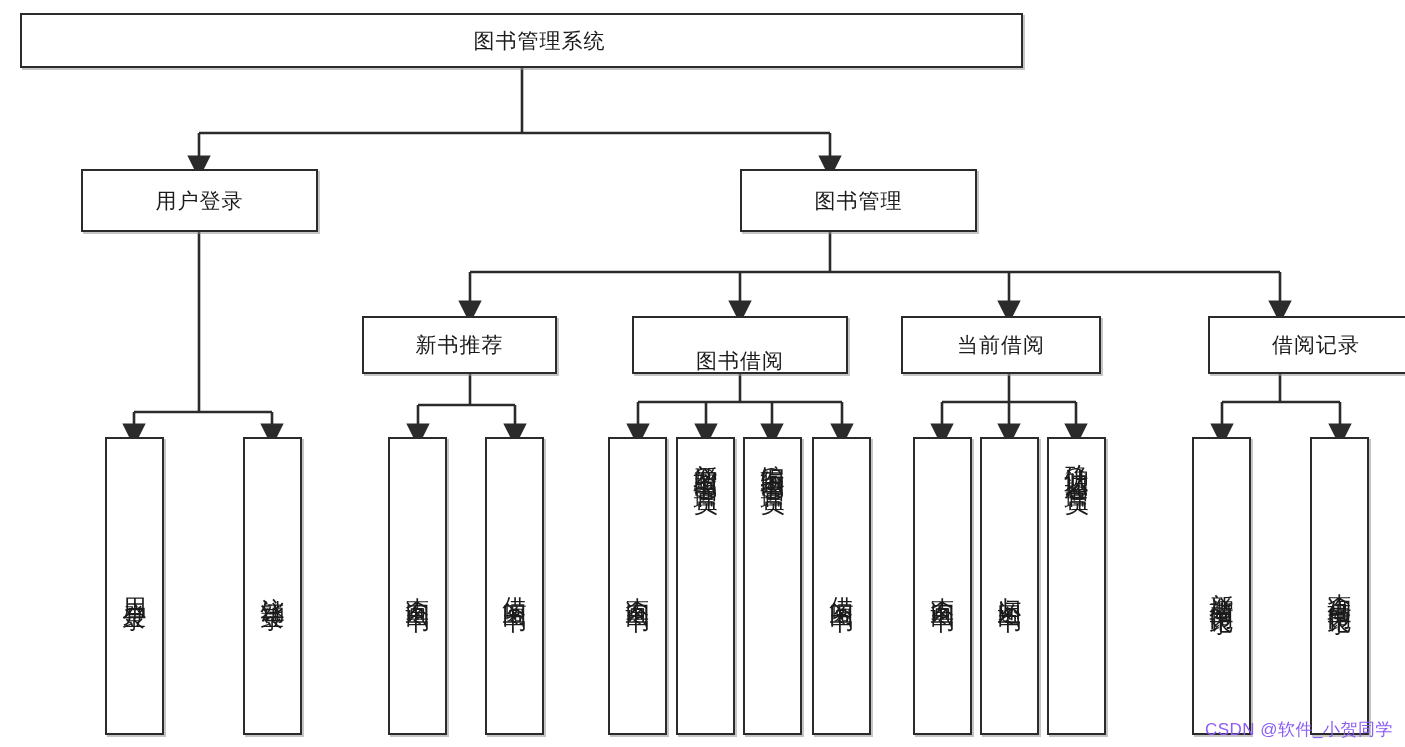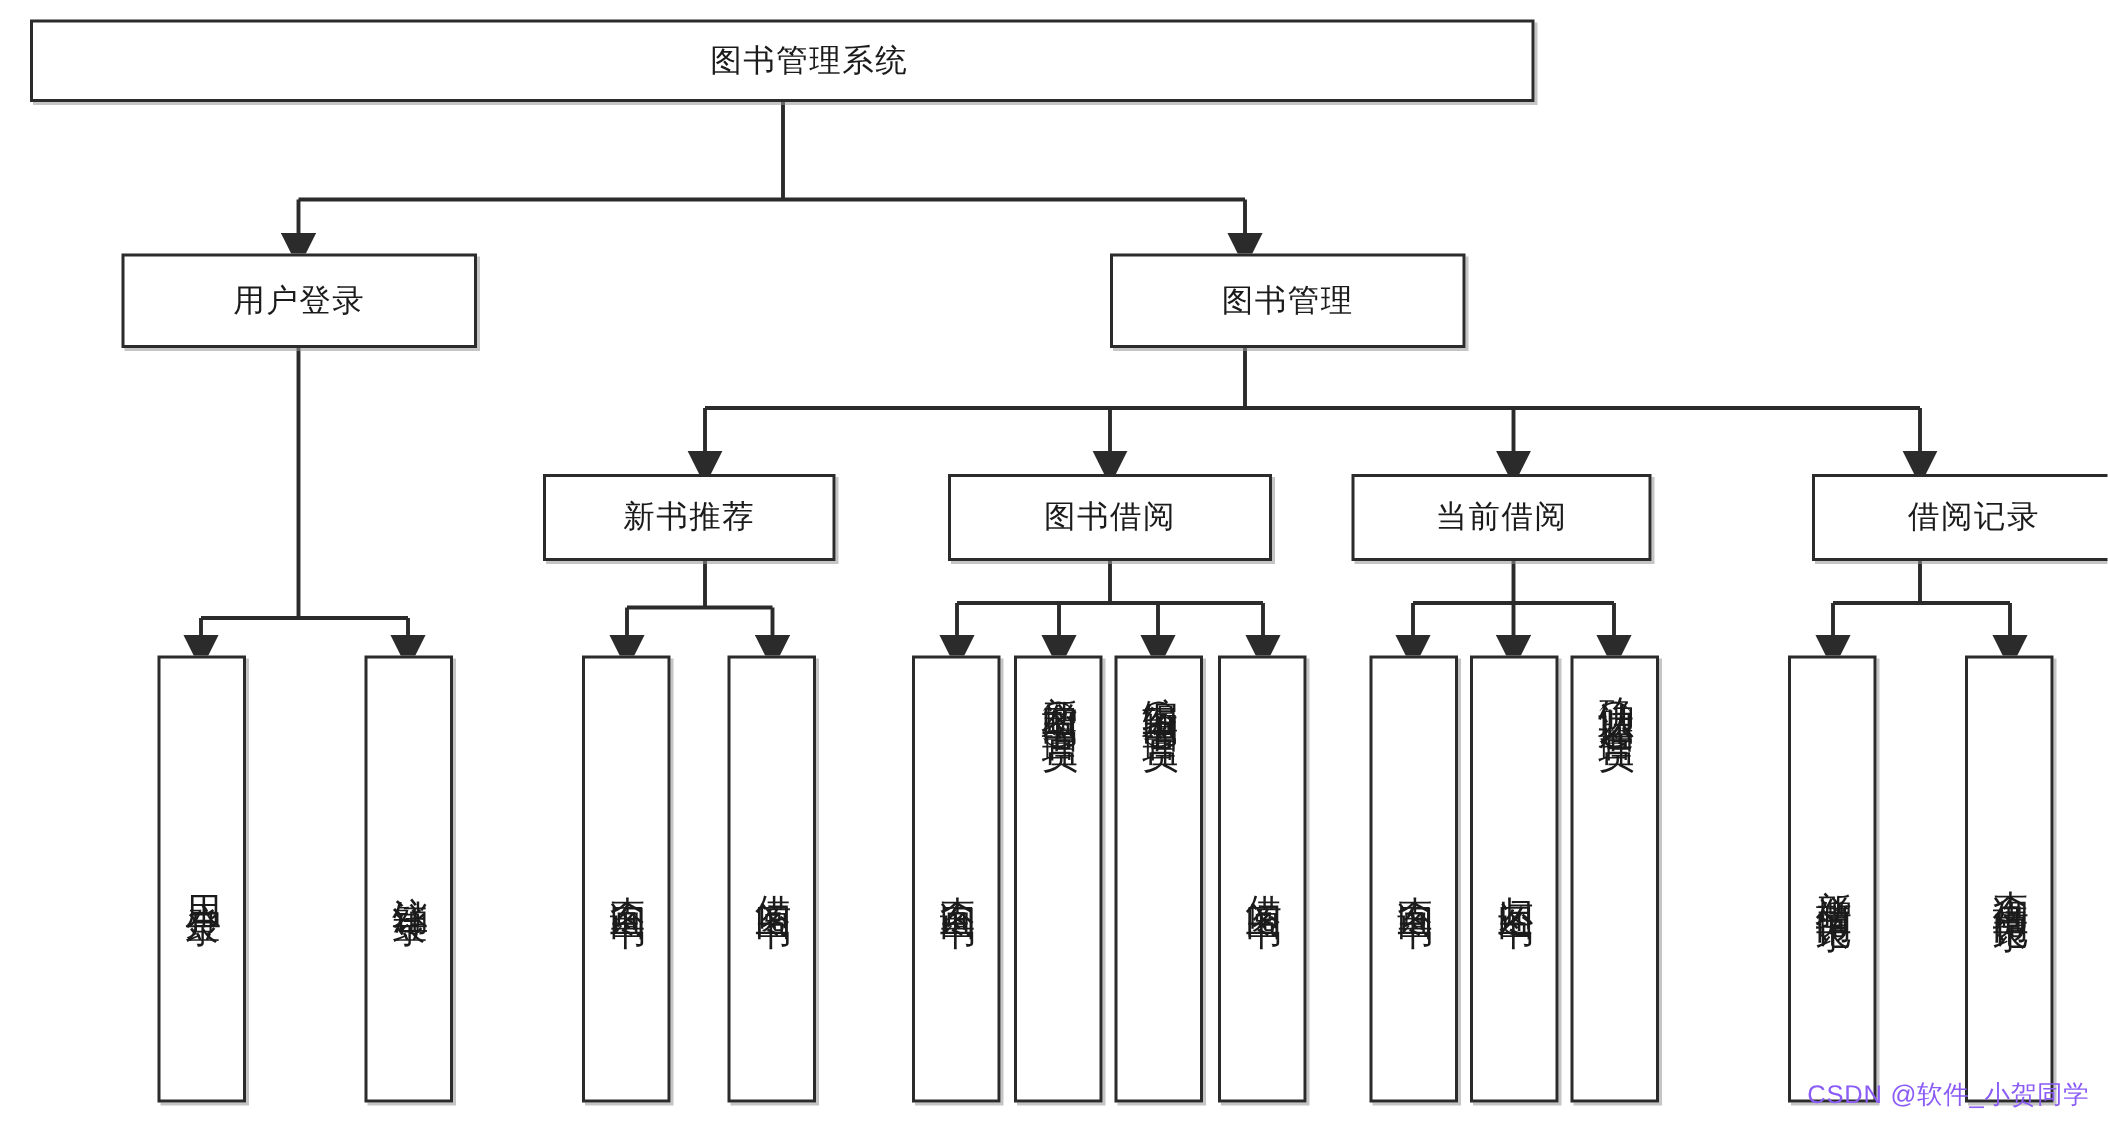--- a/index.html
+++ b/index.html
@@ -124,21 +124,21 @@
   <div class="node" style="left:81px;top:169px;width:237px;height:63px;">
     <span class="lbl">用户登录</span>
   </div>
   <div class="node" style="left:711px;top:169px;width:237px;height:63px;margin-left:29px;">
     <span class="lbl">图书管理</span>
   </div>
 
   <div class="node" style="left:362px;top:316px;width:195px;height:58px;">
     <span class="lbl">新书推荐</span>
   </div>
-  <div class="node" style="left:632px;top:316px;width:216px;height:58px;">
+  <div class="node" style="left:632px;top:316px;width:216px;height:58px;align-items:flex-end;">
     <span class="lbl">图书借阅</span>
   </div>
   <div class="node" style="left:901px;top:316px;width:200px;height:58px;">
     <span class="lbl">当前借阅</span>
   </div>
   <div class="node" style="left:1172px;top:316px;width:216px;height:58px;margin-left:36px;">
     <span class="lbl">借阅记录</span>
   </div>
 
   <div class="leaf mid" style="left:105px;top:437px;width:59px;height:298px;">

